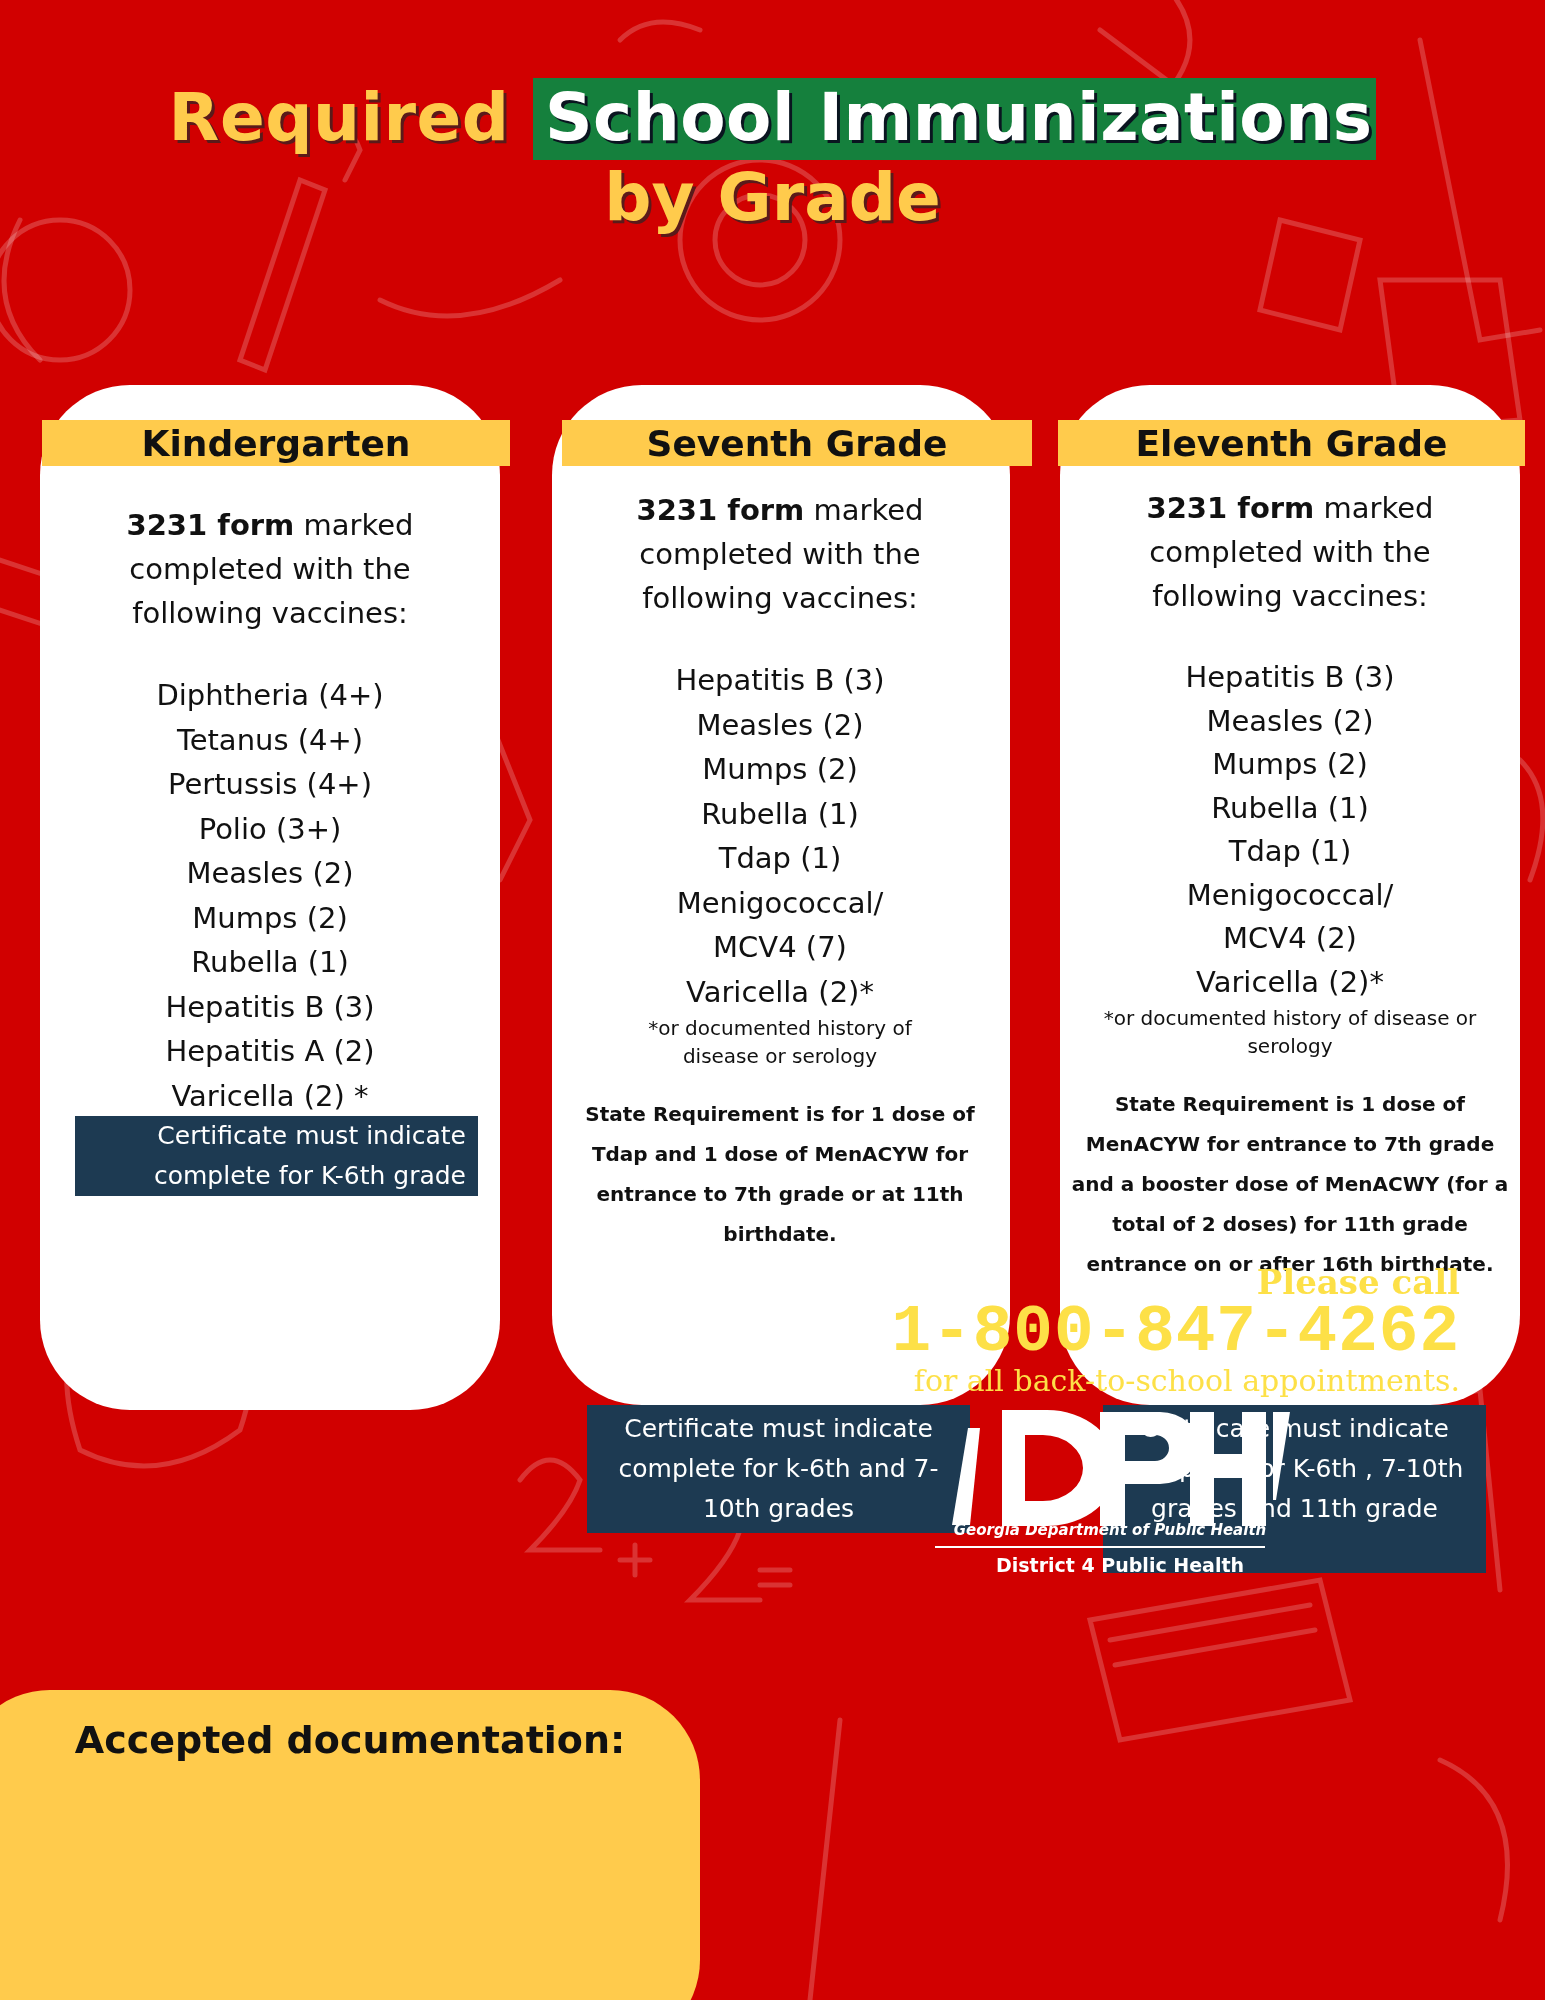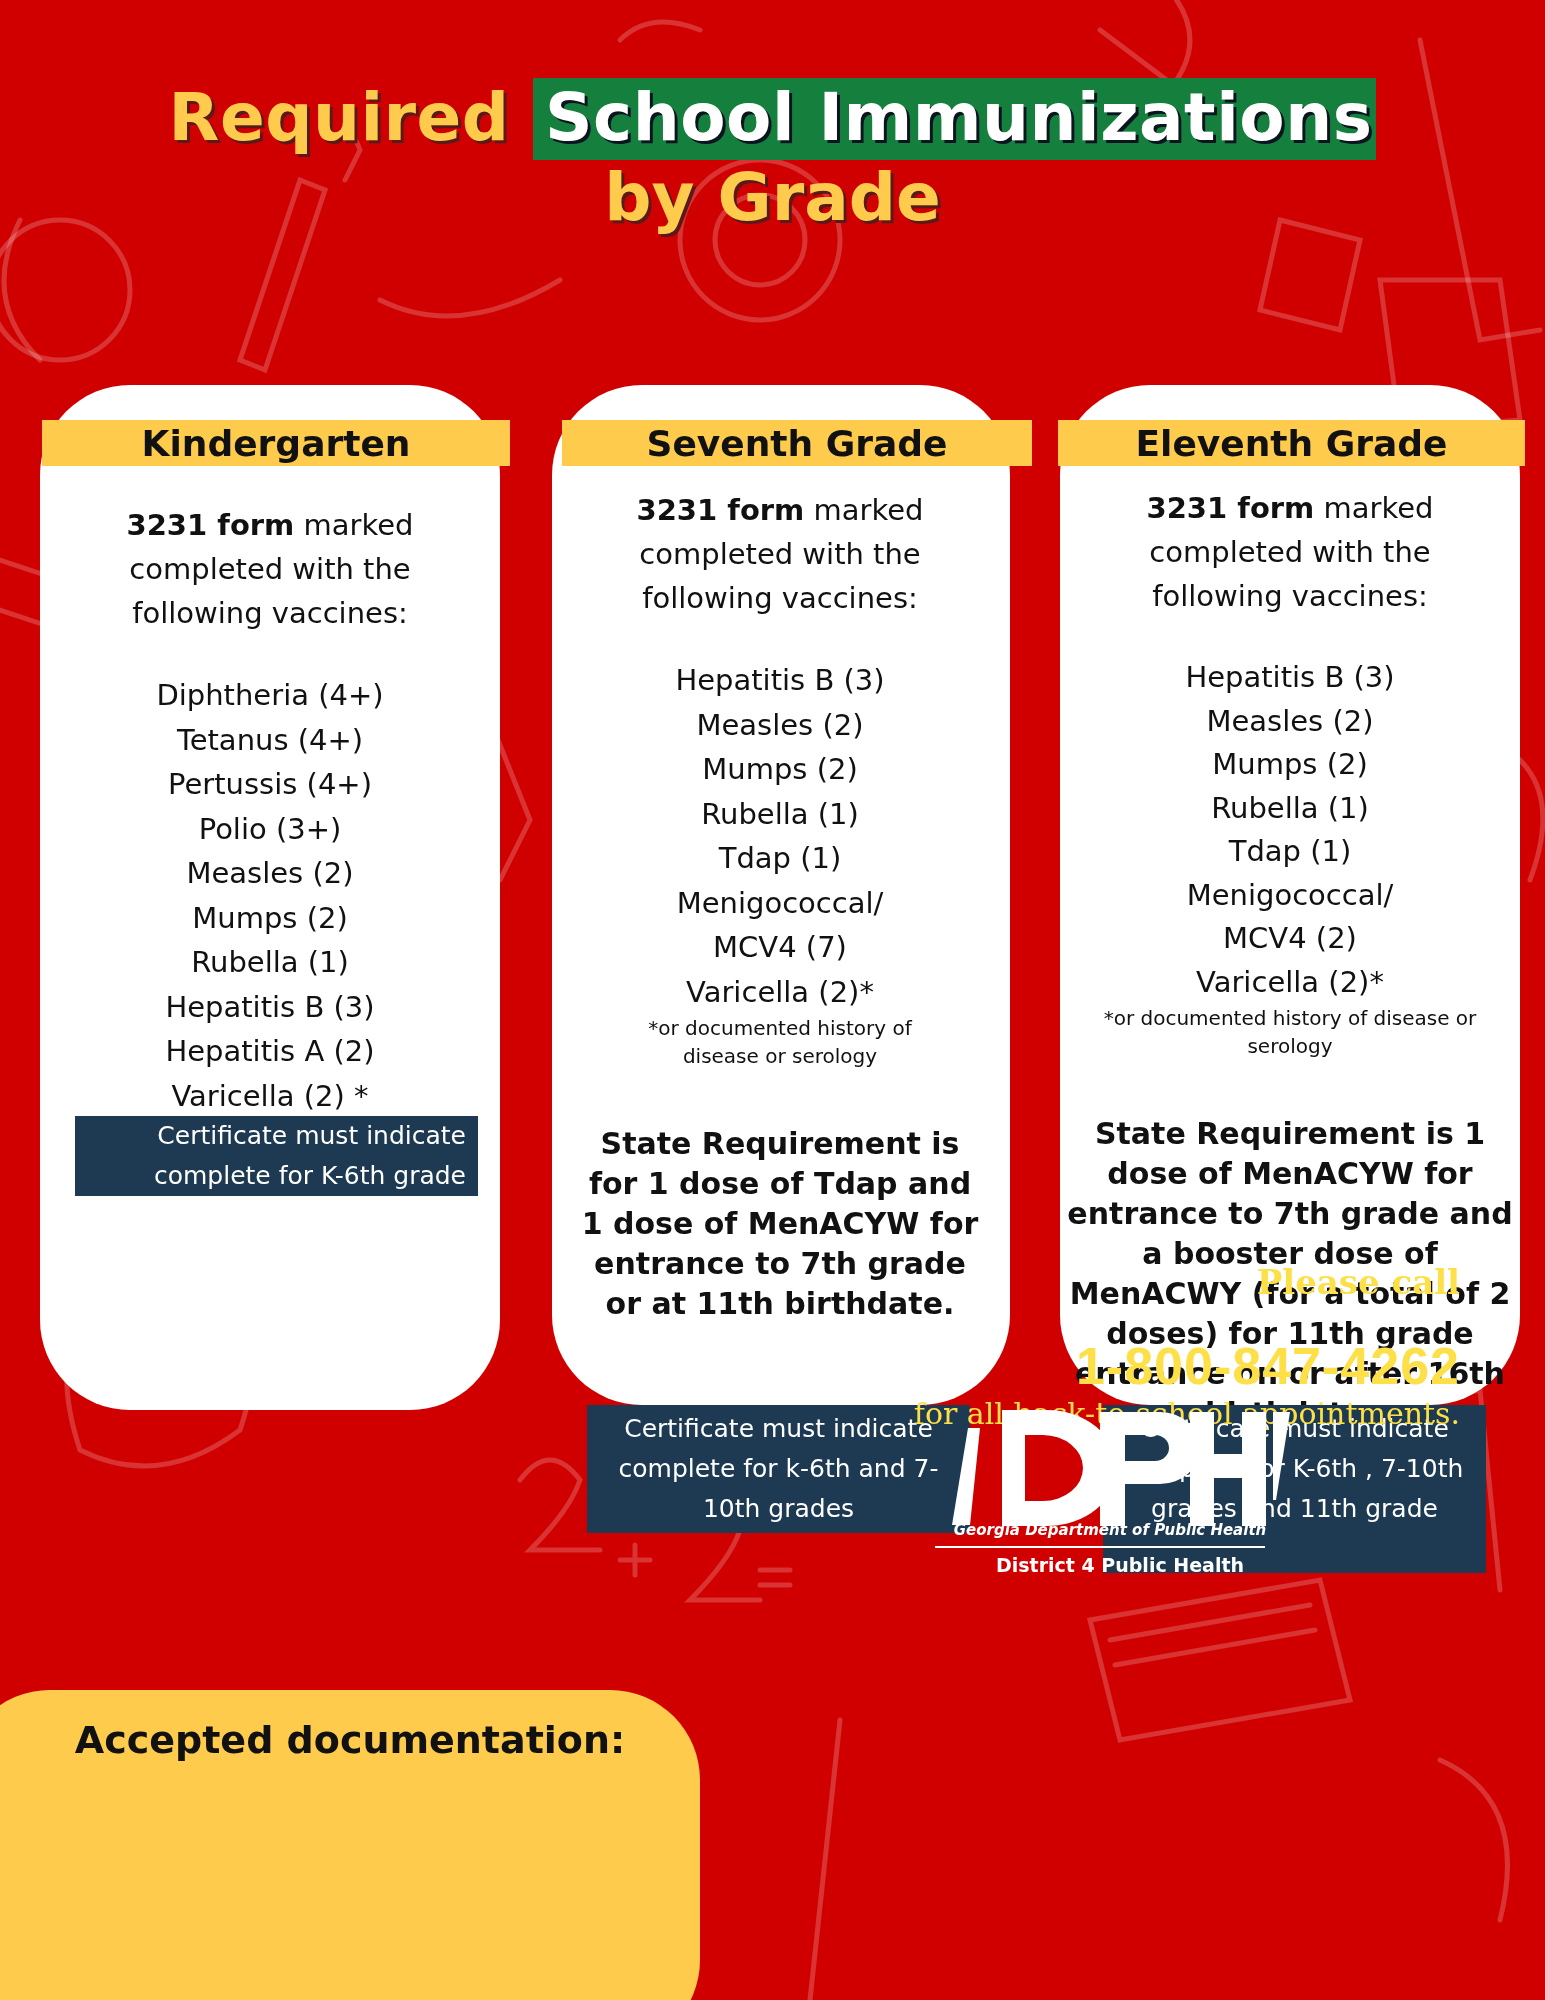--- a/index.html
+++ b/index.html
@@ -9,25 +9,25 @@
   .t-yellow{color:#ffcb4c;text-shadow:3px 3px 0 #5a1a1a;}
   .t-box{display:inline-block;background:#15803d;color:#fff;padding:2px 4px 4px 12px;text-shadow:3px 3px 0 #0a1520;}
   .title-row2{position:absolute;left:0;top:160px;width:1545px;text-align:center;font-family:"DejaVu Sans",sans-serif;font-weight:bold;font-size:66px;line-height:76px;}
   .card{position:absolute;background:#fff;border-radius:90px;}
   .card-head{position:absolute;background:#ffcb4c;height:46px;text-align:center;font-family:"DejaVu Sans",sans-serif;font-weight:bold;font-size:36px;line-height:48px;color:#111;}
   .card-body{position:absolute;text-align:center;color:#111;font-family:"DejaVu Sans",sans-serif;}
   .intro{font-size:29px;line-height:44px;}
   .intro b{font-weight:bold;}
   .vlist{margin-top:38px;font-size:29px;line-height:44.5px;}
   .note{font-size:20px;line-height:28px;}
-  .state{font-weight:bold;font-size:30px;line-height:40px;margin-top:54px;}
+  .state{font-weight:bold;font-size:20px;line-height:40px;margin-top:24px;}
   .cert{position:absolute;background:#1d3a52;color:#fff;text-align:center;font-family:"DejaVu Sans",sans-serif;font-size:25px;line-height:40px;}
   .phone-block{position:absolute;left:760px;top:1262px;width:700px;text-align:right;color:#fde047;}
   .please{font-family:"DejaVu Serif",serif;font-weight:bold;font-size:34px;line-height:40px;}
-  .number{font-family:Liberation Sans, sans-serif;font-weight:bold;font-size:52px;line-height:62px;letter-spacing:1px;margin-top:33px;}
+  .number{font-family:Liberation Mono, monospace;font-weight:bold;font-size:66px;line-height:62px;letter-spacing:1px;}
   .for-all{font-family:"DejaVu Serif",serif;font-size:30px;line-height:34px;}
   .accepted{position:absolute;left:-40px;top:1690px;width:740px;height:360px;background:#ffcb4c;border-radius:90px;}
   .accepted-text{position:absolute;left:0;top:1712px;width:700px;text-align:center;color:#111;font-family:"DejaVu Sans",sans-serif;font-size:38px;line-height:56px;}
   .accepted-text .h{font-weight:bold;font-size:38px;}
   .logo{position:absolute;left:930px;top:1390px;width:360px;height:190px;}
   .logo-line1{position:absolute;left:940px;top:1520px;width:340px;text-align:center;color:#fff;font-family:"DejaVu Sans",sans-serif;font-style:italic;font-weight:bold;font-size:15px;line-height:20px;}
   .logo-rule{position:absolute;left:935px;top:1546px;width:330px;height:2px;background:#fff;}
   .logo-line2{position:absolute;left:960px;top:1553px;width:320px;text-align:center;color:#fff;font-family:"DejaVu Sans",sans-serif;font-weight:bold;font-size:19px;line-height:24px;}
 </style>
 </head>

